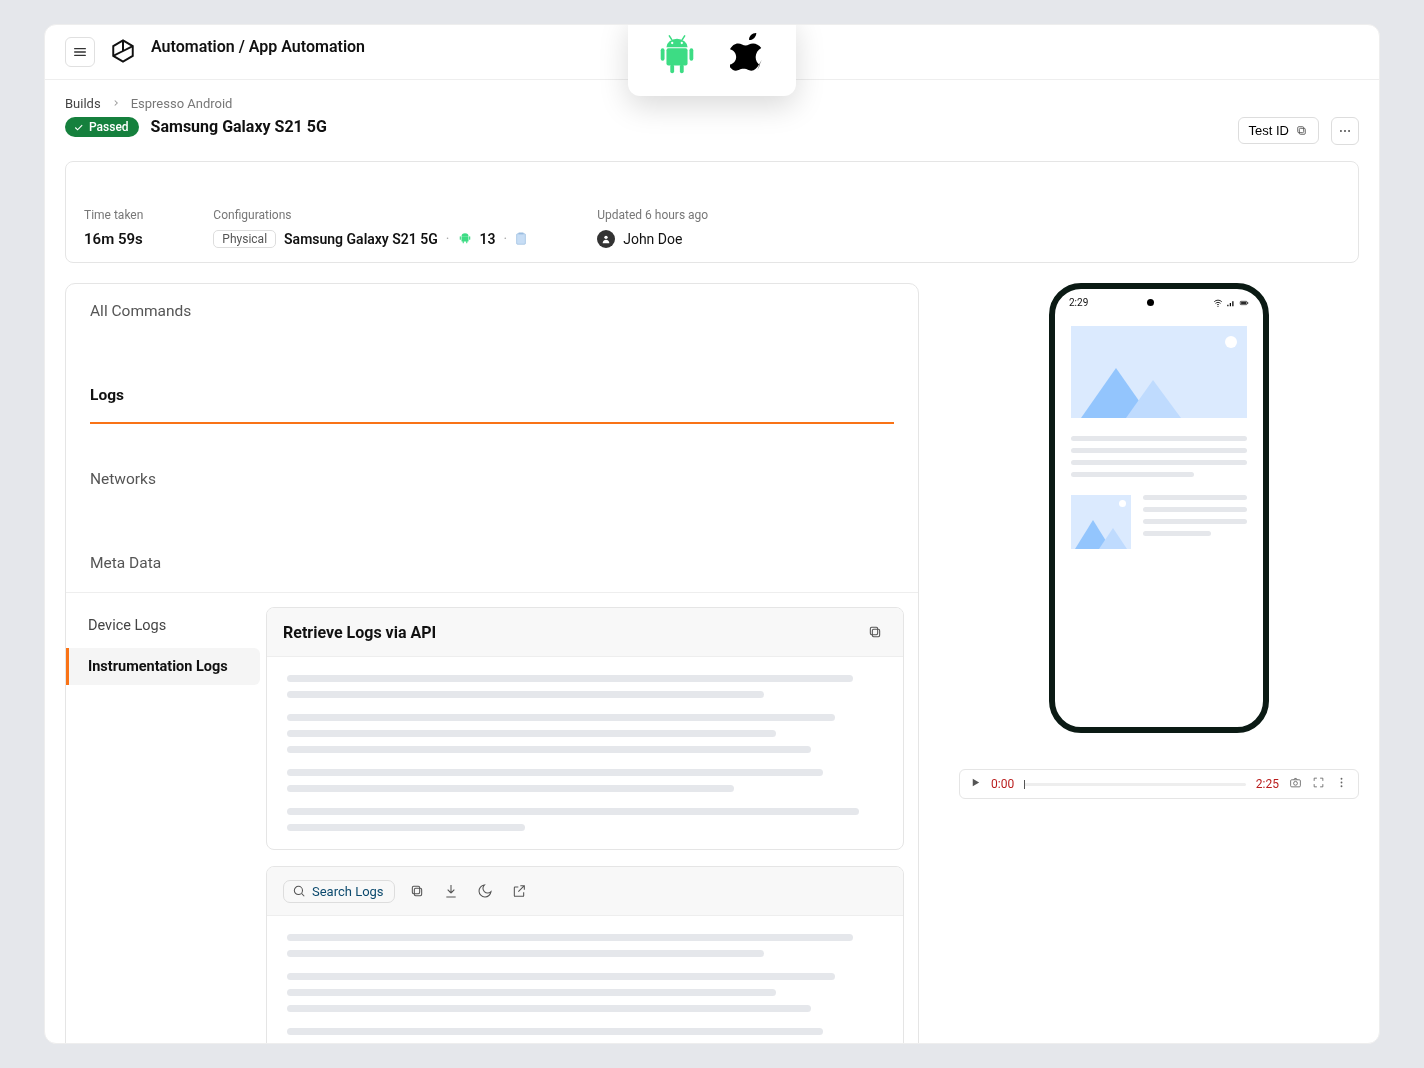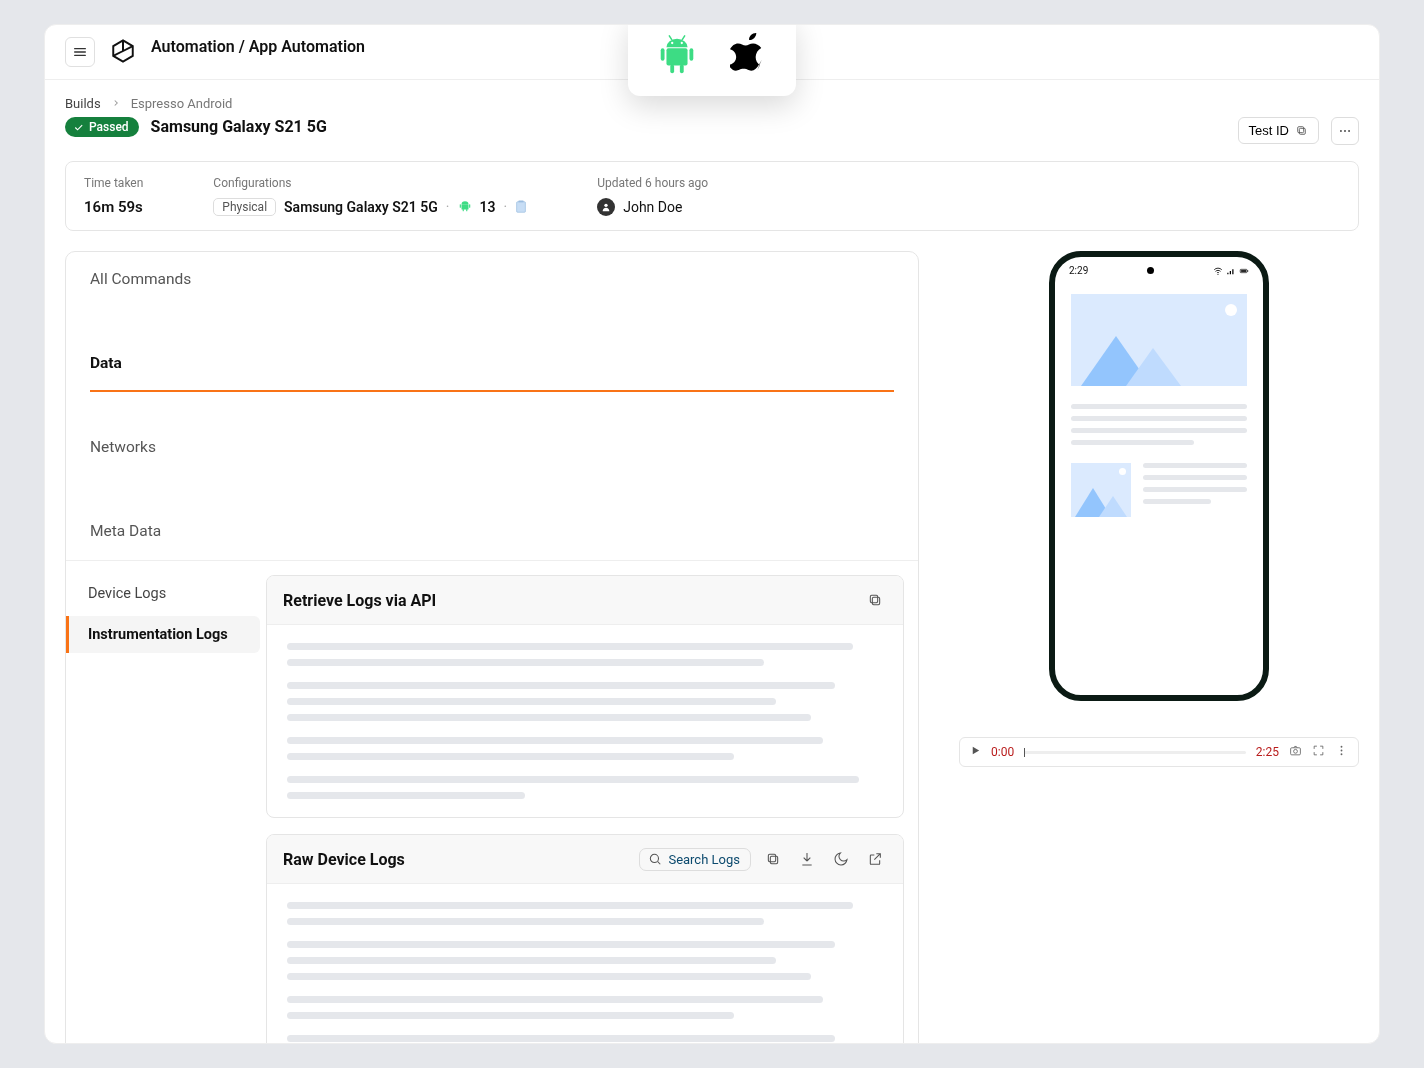--- a/index.html
+++ b/index.html
@@ -76,21 +76,21 @@
   .more-btn {
     border:1px solid #ddd; border-radius:6px; background:#fff;
     width:28px; height:28px; display:inline-flex; align-items:center; justify-content:center; cursor:pointer;
   }
   .more-btn svg { width:14px; height:14px; fill:#555; }
   
   .summary-card {
     margin: 0 20px; border:1px solid #e5e5e5; border-radius:8px;
     padding:14px 18px; display:flex; gap: 70px; align-items:flex-start;
   }
-  .summary-col { display:flex; flex-direction:column; gap:8px;}
+  .summary-col { display:flex; flex-direction:column; gap:8px;margin-top:32px;}
   .summary-label { color:#777; font-size:12px; }
   .summary-value { font-weight:600; font-size:15px; }
   .config-row { display:flex; align-items:center; gap:8px; font-size:14px; font-weight:600;}
   .chip { border:1px solid #ddd; border-radius:5px; padding:1px 8px; font-size:12px; color:#555; font-weight:400;}
   .dot-sep { color:#aaa; font-weight:400;}
   .mini-android svg{ width:14px; height:14px;}
   .mini-blue { width:12px; height:14px; display:inline-block;}
   .mini-blue svg{width:12px;height:14px;}
   .updated-row { display:flex; align-items:center; gap:8px; font-size:14px; font-weight:400;}
   .avatar { width:18px; height:18px; border-radius:50%; background:#333; display:inline-flex; align-items:center; justify-content:center;}
@@ -290,21 +290,21 @@
         </span>
         <span>John Doe</span>
       </div>
     </div>
   </div>
 
   <div class="main-area">
     <div class="left-pane">
       <div class="tabs">
         <div class="tab">All Commands</div>
-        <div class="tab active">Data</div>
+        <div class="tab active">Logs</div>
         <div class="tab">Networks</div>
         <div class="tab">Meta Data</div>
       </div>
       <div class="log-body">
         <div class="log-sidebar">
           <div class="log-side-item">Device Logs</div>
           <div class="log-side-item active">Instrumentation Logs</div>
         </div>
         <div class="log-content">
 
@@ -334,21 +334,20 @@
                 </div>
               <div class="skel-group" style="margin-bottom:0">
                   <div class="skel" style="width:96%"></div>
                   <div class="skel" style="width:40%"></div>
                 </div>
             </div>
           </div>
 
           <div class="card">
             <div class="card-header">
-              <span class="card-title">Raw Device Logs</span>
               <span class="search-pill">
                 <svg viewBox="0 0 24 24">
                     <circle cx="11" cy="11" r="7"></circle>
                     <path d="M21 21l-4.3-4.3"></path>
                   </svg>
                 <span>Search Logs</span>
               </span>
               <span class="icon-btn">
                   <svg viewBox="0 0 24 24">
                     <rect x="8" y="8" width="11" height="11" rx="2"></rect>

